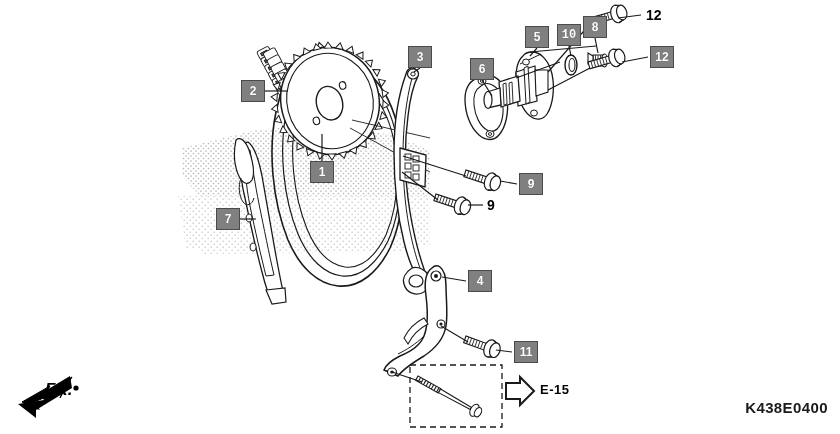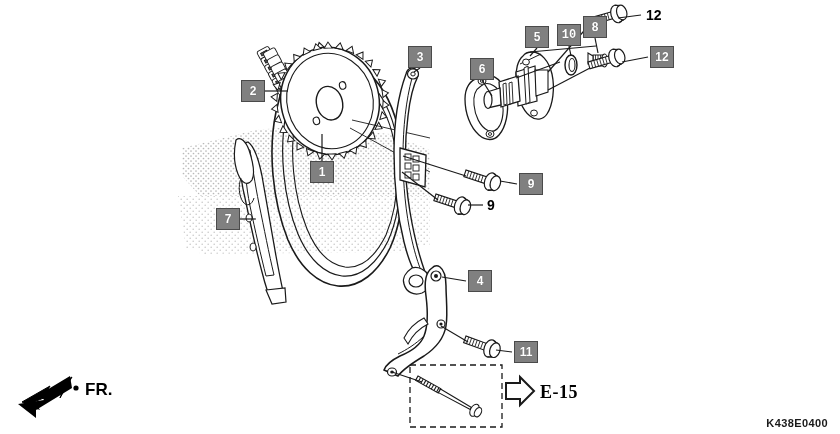--- a/index.html
+++ b/index.html
@@ -12,31 +12,31 @@
     color:#ffffff;font-family:"Liberation Sans",sans-serif;font-size:12px;
     font-weight:bold;text-align:center;line-height:20px;
     width:24px;height:22px;box-sizing:border-box;
     text-shadow:0 0 1px rgba(0,0,0,.4);
   }
   .plainlabel{
     position:absolute;color:#000;font-family:"Liberation Sans",sans-serif;
     font-size:14px;font-weight:bold;line-height:14px;white-space:nowrap;
   }
   .partno{
-    position:absolute;right:12px;bottom:5px;color:#1a1a1a;
-    font-family:"Liberation Sans",sans-serif;font-size:11px;font-weight:bold;
+    position:absolute;right:12px;bottom:18px;color:#1a1a1a;
+    font-family:"Liberation Sans",sans-serif;font-size:15px;font-weight:bold;
     letter-spacing:.4px;
   }
   .e15{
-    position:absolute;color:#000;font-family:Liberation Serif, serif;
-    font-size:18px;font-weight:bold;letter-spacing:.5px;
+    position:absolute;color:#000;font-family:Liberation Sans, sans-serif;
+    font-size:13px;font-weight:bold;letter-spacing:.5px;
   }
   .frlabel{
     position:absolute;color:#000;font-family:"Liberation Sans",sans-serif;
-    font-size:17px;font-weight:bold;letter-spacing:0px;margin-left:40px;
+    font-size:17px;font-weight:bold;font-style:italic;letter-spacing:0px;
   }
 </style>
 </head>
 <body>
 
 <div id="stage">
 
   <svg id="art" viewBox="0 0 840 434">
     <defs>
       <pattern id="stipple" width="5" height="5" patternUnits="userSpaceOnUse">

